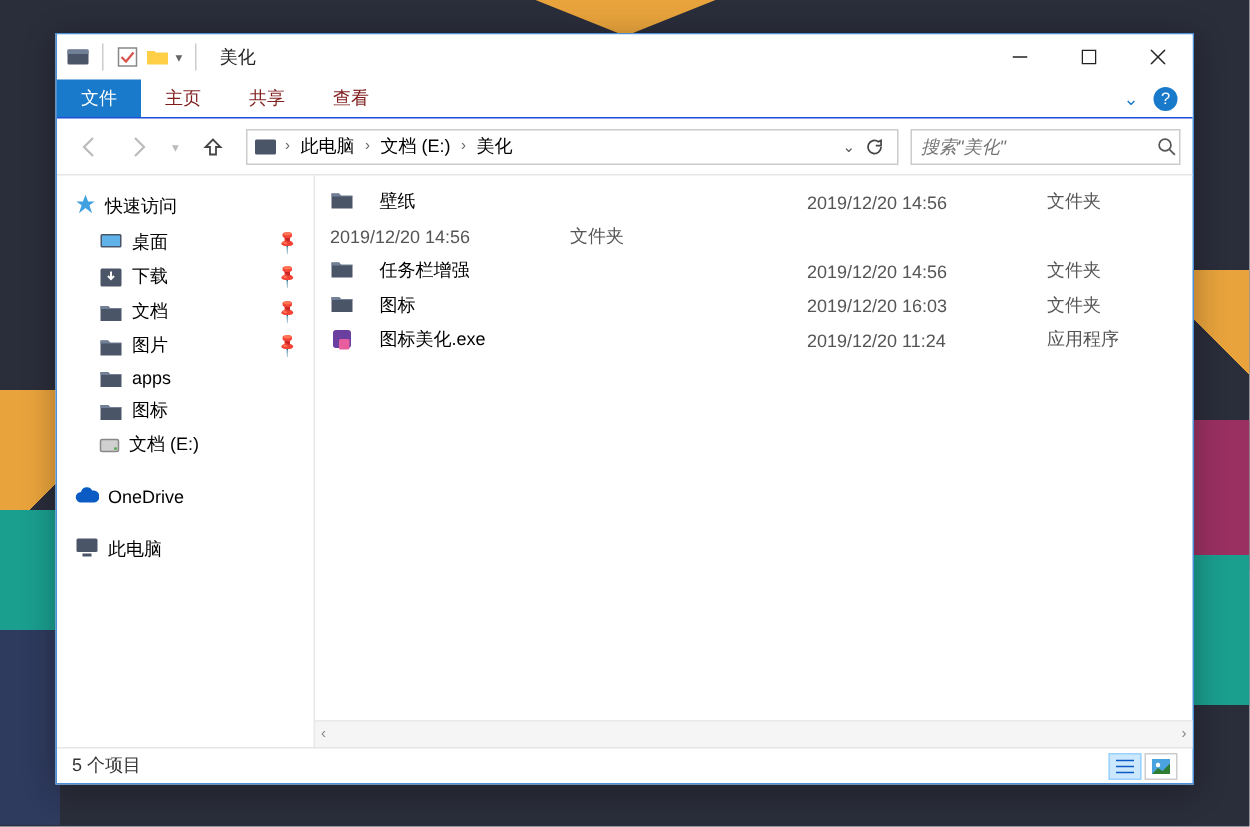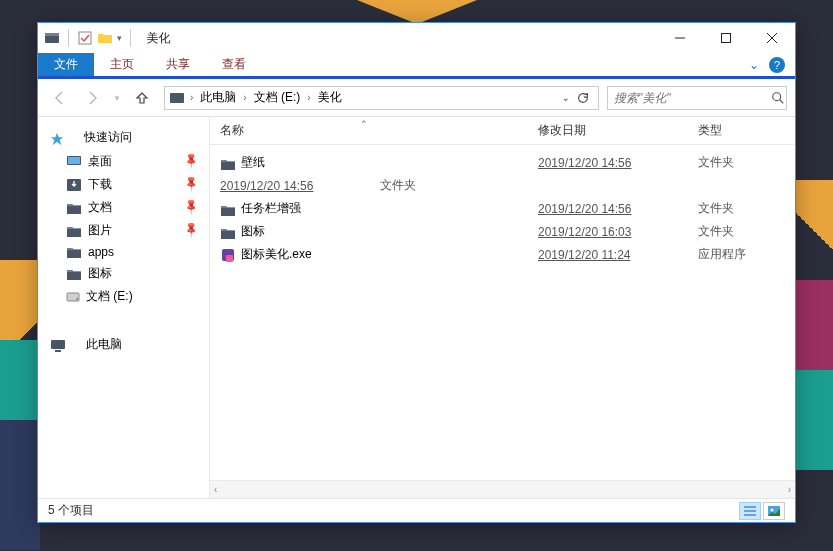--- a/index.html
+++ b/index.html
@@ -47,21 +47,21 @@
 .tb-divider { width: 1px; height: 18px; background: #ccc; margin: 0 4px; }
 .tb-title { margin-left: 8px; font-size: 12px; color: #222; }
 .tb-controls { margin-left: auto; display: flex; }
 .tb-btn { width: 46px; height: 30px; display: flex; align-items: center; justify-content: center; cursor: pointer; }
 
 .ribbon-tabs {
   height: 26px;
   display: flex;
   align-items: stretch;
   background: #fff;
-  border-bottom: 3px solid #1d4ed8;
+  border-bottom: 1px solid #1d4ed8;
 }
 .ribbon-tab {
   padding: 0 16px;
   font-size: 12px;
   color: #7f1d1d;
   display: flex; align-items: center;
   cursor: pointer;
 }
 .ribbon-tab.active { background: #1979ca; color: #fff; }
 .ribbon-right { margin-left: auto; display: flex; align-items: center; padding-right: 10px; gap: 10px; }
@@ -103,21 +103,21 @@
   min-height: 0;
 }
 .sidebar {
   width: 172px;
   border-right: 1px solid #e8e8e8;
   overflow-y: auto;
   padding: 8px 0;
   position: relative;
 }
 .sb-group-title {
-  display: flex; align-items: flex-end; gap: 20px;
+  display: flex; align-items: flex-start; gap: 6px;
   padding: 4px 8px 4px 12px;
   font-size: 12px;
 }
 .sb-item {
   display: flex; align-items: center; gap: 6px;
   padding: 3px 8px 3px 28px;
   font-size: 12px;
   cursor: pointer;
   position: relative;
 }
@@ -138,22 +138,22 @@
 .col-date { width: 160px; }
 .col-type { flex: 1; }
 .sort-ind { position: absolute; left: 150px; top: 2px; font-size: 9px; color: #666;}
 .file-list { flex: 1; overflow: auto; padding: 6px 0;}
 .file-row {
   display: flex; align-items: center;
   padding: 3px 0 3px 10px;
   font-size: 12px;
   cursor: pointer;
 }
-.fr-name { width: 318px; display: flex; align-items: flex-end; gap: 5px;}
-.fr-date { width: 160px; color: #555; text-decoration: underline;}
+.fr-name { width: 318px; display: flex; align-items: flex-start; gap: 17px;}
+.fr-date { width: 160px; color: #555;}
 .fr-type { flex: 1; color: #555;}
 
 .hscroll {
   height: 18px;
   border-top: 1px solid #e8e8e8;
   background: #f5f5f5;
   display: flex; align-items: center; justify-content: space-between;
   padding: 0 4px;
   color: #888; font-size: 10px;
 }
@@ -380,39 +380,41 @@
             <span>
               <svg width="14" height="14" viewBox="0 0 14 14">
                 <rect x="1" y="3" width="12" height="8" rx="1" fill="#d0d0d0" stroke="#888"></rect>
                 <circle cx="11" cy="9" r="1" fill="#5a5"></circle>
               </svg>
             </span>
             <span>文档 (E:)</span>
           </div>
         </div>
       <div style="height:12px;"></div>
+      <div class="sb-group-title">
+        <span>
+            <svg width="16" height="12" viewBox="0 0 16 12">
+              <path d="M4 11a3.5 3.5 0 010-7 4 4 0 017.5-1A3 3 0 0113 11z" class="icon-cloud"></path>
+            </svg>
+          </span>
+        <span>OneDrive</span>
+      </div>
       <div style="height:12px;"></div>
       <div class="sb-group-title">
         <span>
             <svg width="16" height="14" viewBox="0 0 16 14">
               <rect x="1" y="1" width="14" height="9" rx="1" fill="#4a5568"></rect>
               <rect x="5" y="11" width="6" height="2" fill="#4a5568"></rect>
             </svg>
           </span>
         <span>此电脑</span>
       </div>
     </div>
 
     <div class="main-pane">
-      <div class="col-headers">
-        <div class="col-name">名称</div>
-        <span class="sort-ind">⌃</span>
-        <div class="col-date">修改日期</div>
-        <div class="col-type">类型</div>
-      </div>
       <div class="file-list" id="file-list">
           <div class="file-row">
             <div class="fr-name">
               <span>
                 <svg width="16" height="14" viewBox="0 0 16 14">
                   <path d="M1 3h5l1.5 1.5H15V13H1z" fill="#4a5568"></path>
                   <path d="M1 3h5l1.5 1.5H15V5H1z" fill="#718096"></path>
                 </svg>
               </span>
               <span>壁纸</span>

